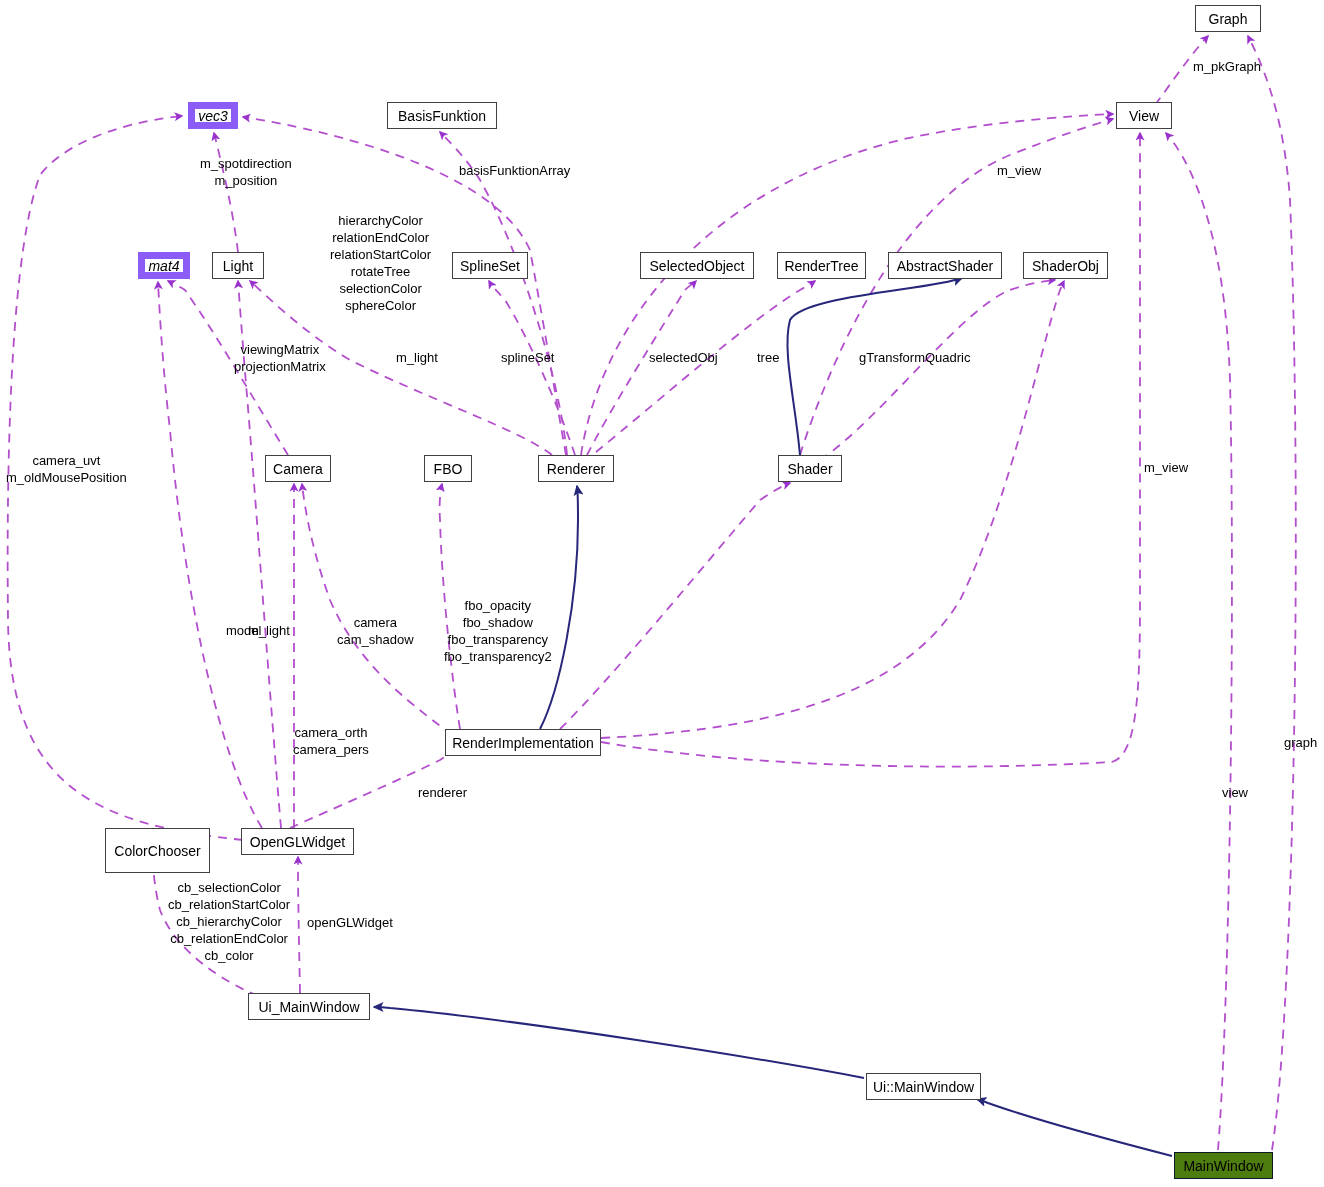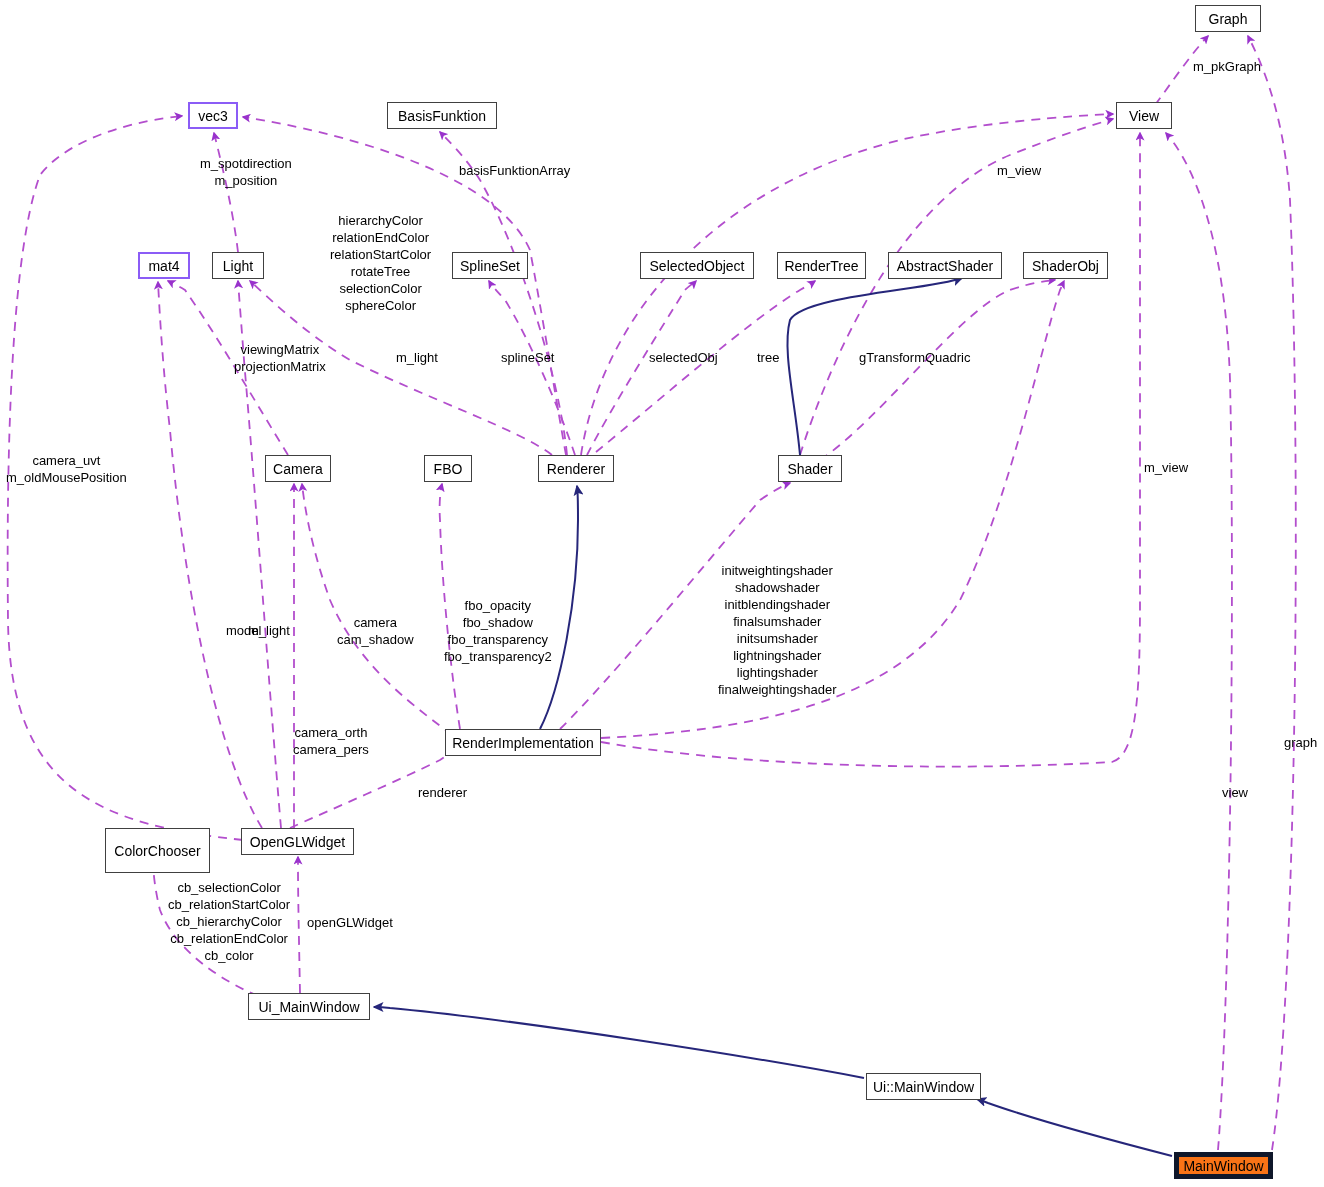--- a/index.html
+++ b/index.html
@@ -30,25 +30,26 @@
     color: #000000;
     font-size: 14px;
     line-height: 1;
     display: flex;
     align-items: center;
     justify-content: center;
     white-space: nowrap;
     z-index: 5;
   }
   .node.light-border {
-    border: 2px solid #8b5cf6;
+    border: 7px solid #8b5cf6;
+    font-style: italic;
   }
   .node.highlight {
-    background: #f97316;
-    border: 5px solid #0f172a;
+    background: #4d7c0f;
+    border: 1px solid #0f172a;
   }
   .edge-label {
     position: absolute;
     font-size: 13px;
     color: #000000;
     line-height: 17px;
     white-space: pre;
     z-index: 4;
     background: transparent;
   }
@@ -193,28 +194,20 @@
   <div class="edge-label center" style="left:234px;  top:341px;">viewingMatrix
 projectionMatrix</div>
   <div class="edge-label left" style="left:396px;  top:349px;">m_light</div>
   <div class="edge-label left" style="left:501px;  top:349px;">splineSet</div>
   <div class="edge-label left" style="left:649px;  top:349px;">selectedObj</div>
   <div class="edge-label left" style="left:757px;  top:349px;">tree</div>
   <div class="edge-label left" style="left:859px;  top:349px;">gTransformQuadric</div>
   <div class="edge-label center" style="left:6px;    top:452px;">camera_uvt
 m_oldMousePosition</div>
   <div class="edge-label left" style="left:1144px; top:459px;">m_view</div>
-  <div class="edge-label center" style="left:718px;  top:562px;">initweightingshader
-shadowshader
-initblendingshader
-finalsumshader
-initsumshader
-lightningshader
-lightingshader
-finalweightingshader</div>
   <div class="edge-label center" style="left:444px;  top:597px;">fbo_opacity
 fbo_shadow
 fbo_transparency
 fbo_transparency2</div>
   <div class="edge-label left" style="left:192px;  top:622px;margin-left:34px;">model</div>
   <div class="edge-label left" style="left:248px;  top:622px;">m_light</div>
   <div class="edge-label center" style="left:337px;  top:614px;">camera
 cam_shadow</div>
   <div class="edge-label center" style="left:293px;  top:724px;">camera_orth
 camera_pers</div>

